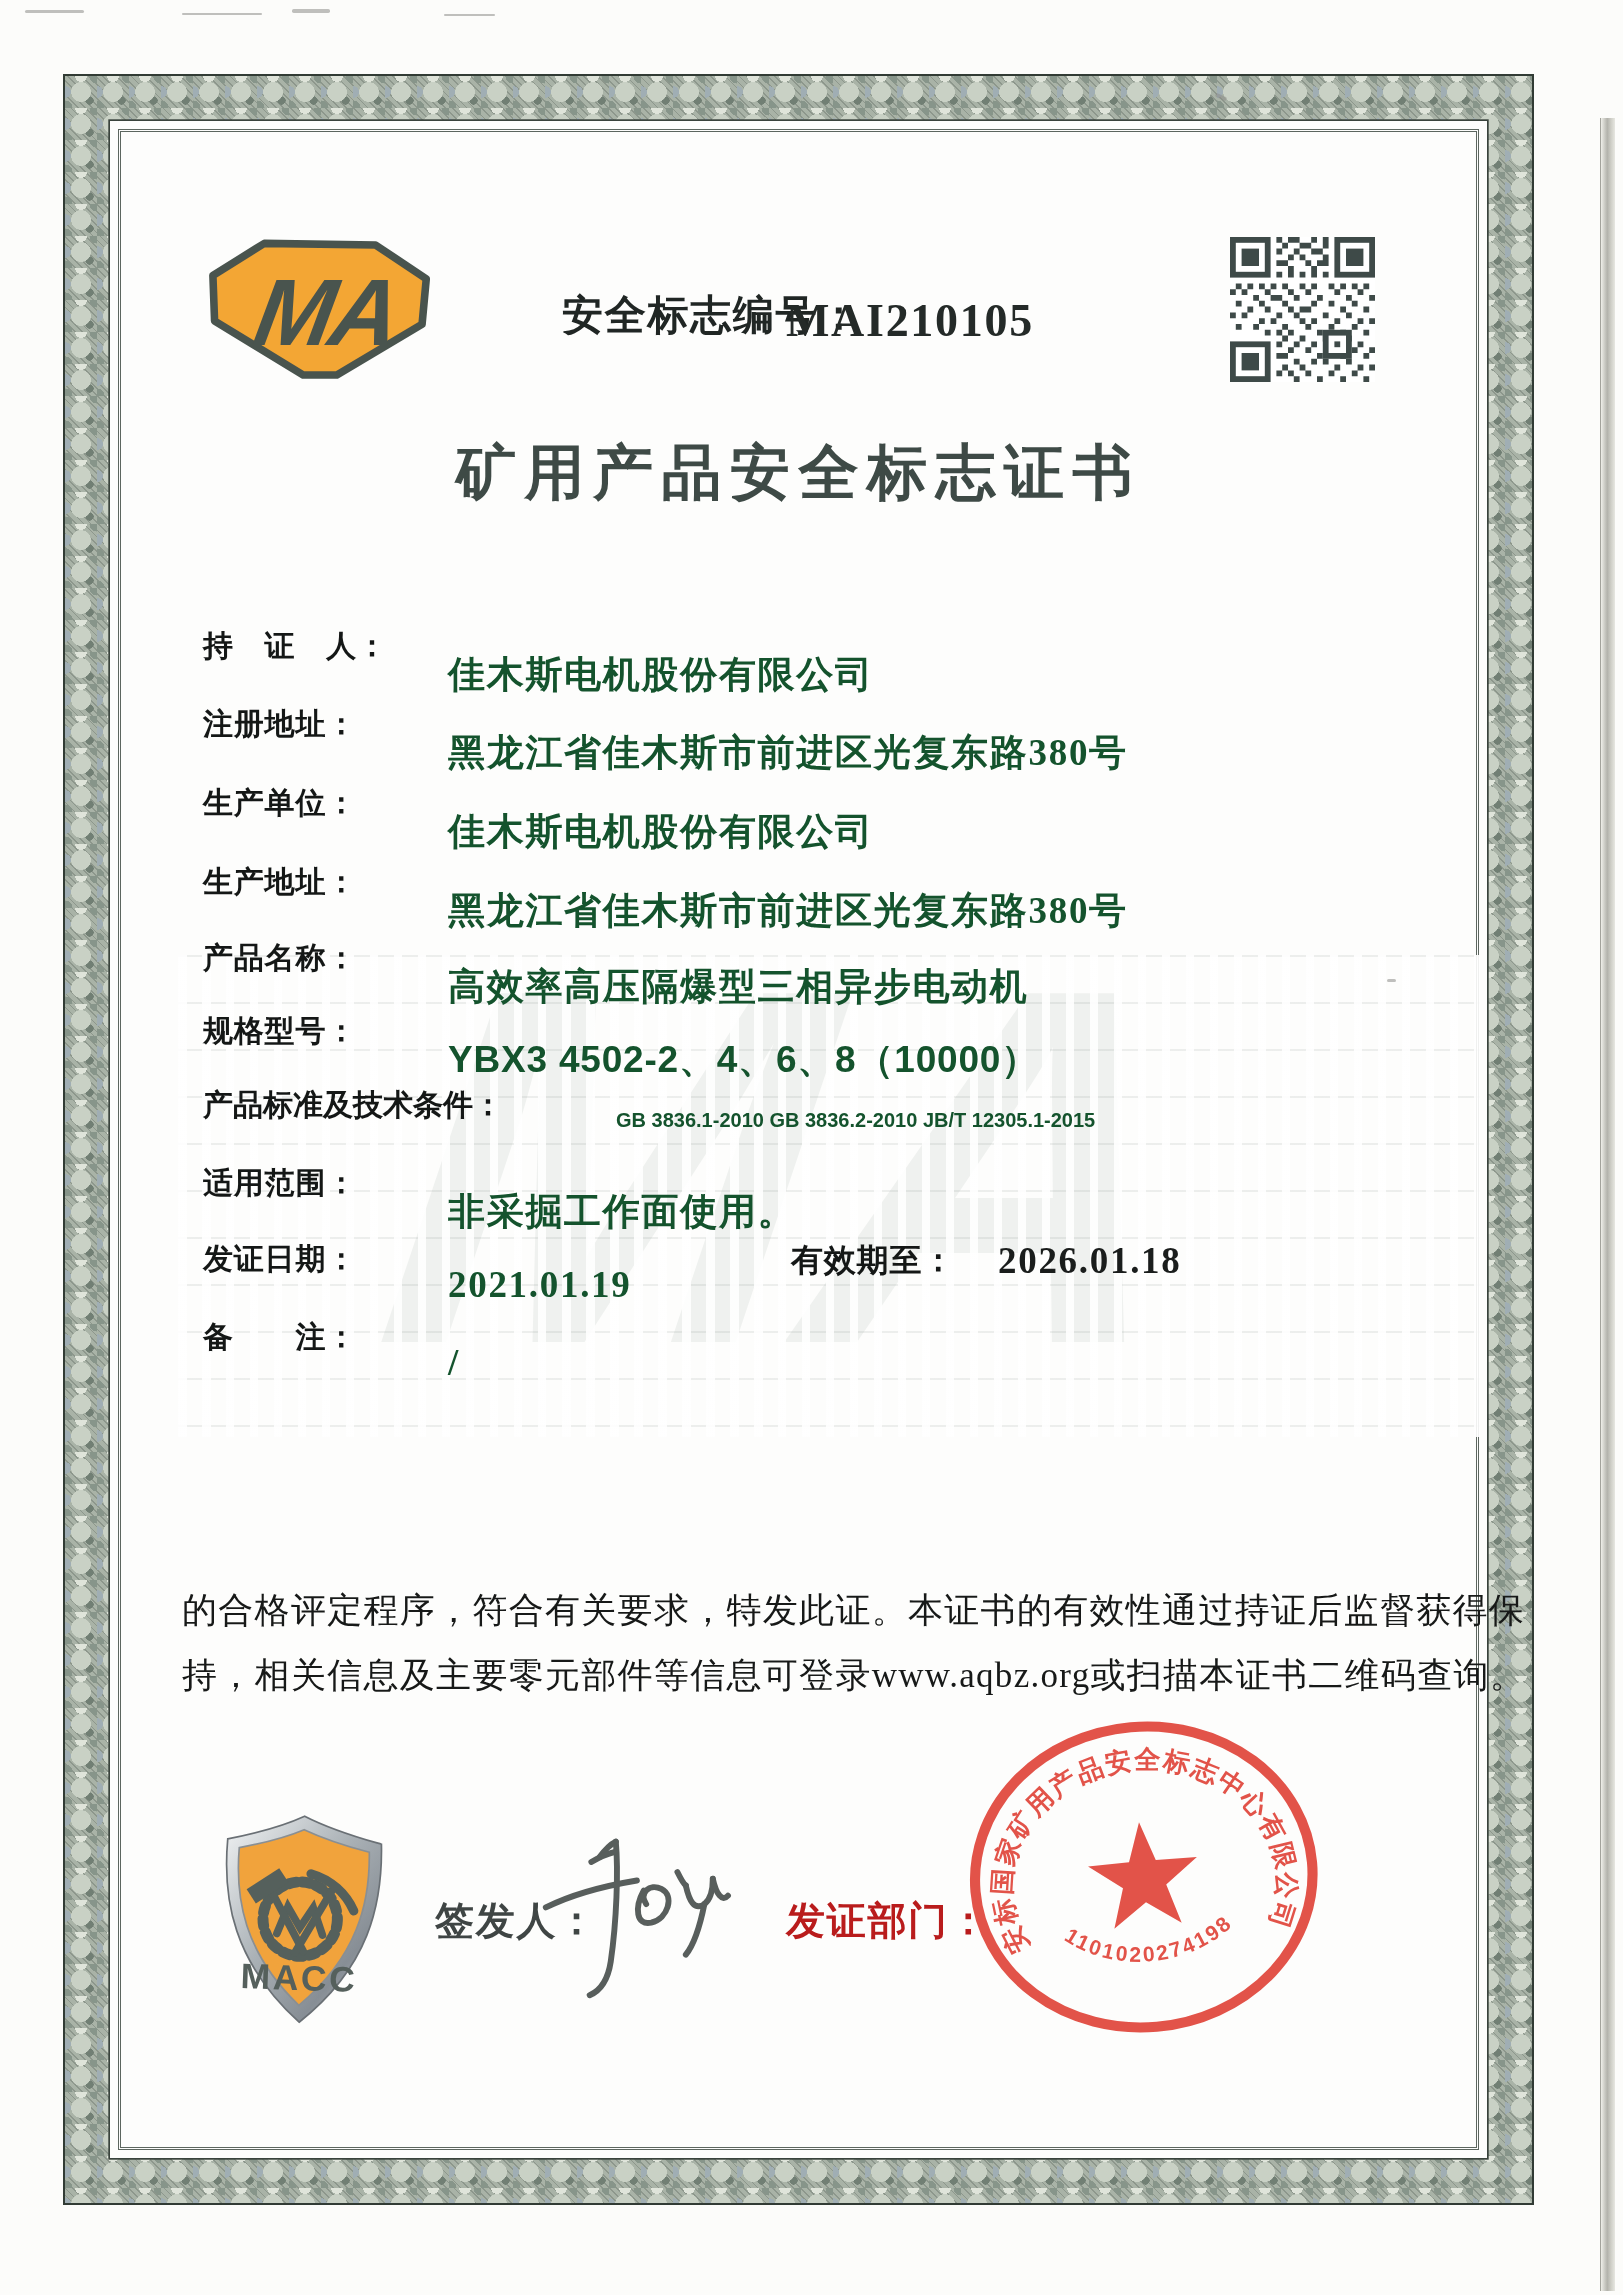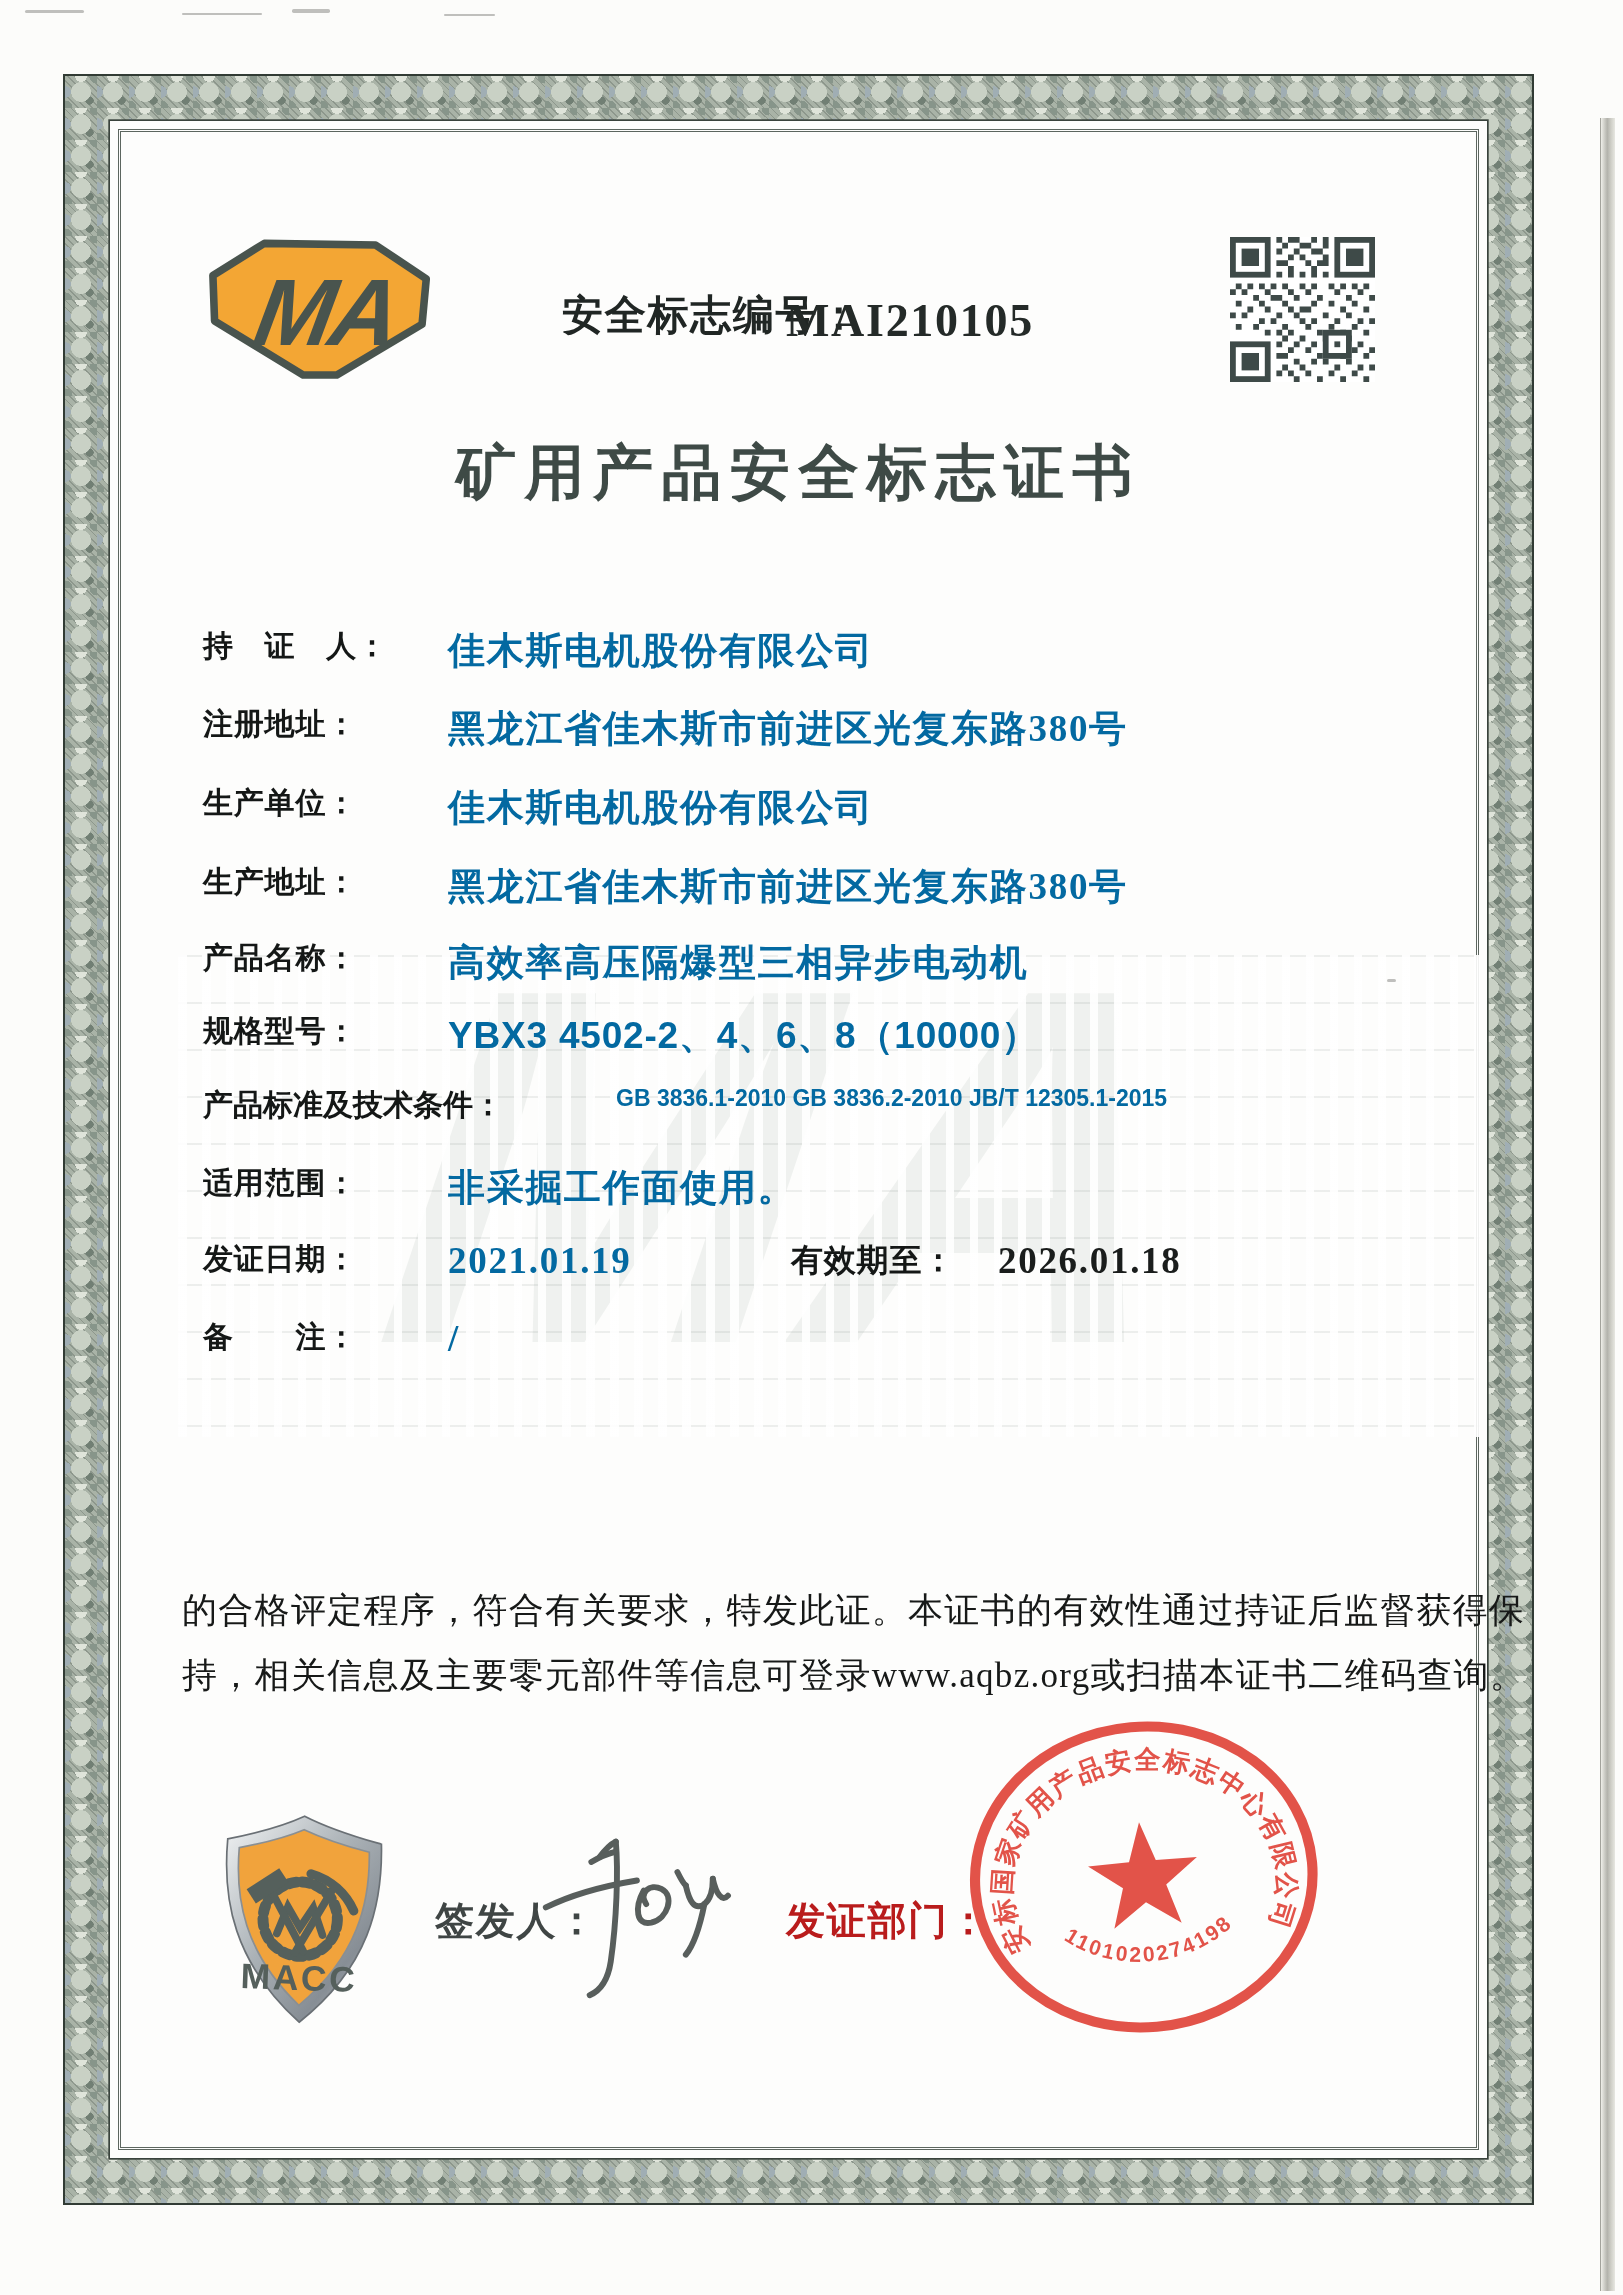--- a/index.html
+++ b/index.html
@@ -37,24 +37,24 @@
   
   .z{z-index:2;}
   .cert-label{position:absolute;left:562px;top:288px;font-family:Liberation Mono, monospace;
     font-weight:700;font-size:41px;color:#20262451;color:#202624;letter-spacing:1.7px;}
   .cert-no{position:absolute;left:786px;top:294px;font-size:46px;font-weight:600;color:#242a28;letter-spacing:1.7px;}
   .title{position:absolute;left:63px;top:433px;width:1471px;text-align:center;
     font-size:60px;font-weight:900;letter-spacing:8.5px;color:#3e4a46;}
   .row{position:absolute;left:0;width:1623px;white-space:nowrap;}
   .row .lab{position:absolute;left:203px;font-family:"Liberation Sans",sans-serif;
     font-weight:700;font-size:30px;color:#141716;letter-spacing:0.8px;}
-  .row .val{position:absolute;left:448px;font-size:37px;font-weight:600;color:#0369a1;letter-spacing:1.7px;}
+  .row .val{position:absolute;left:448px;font-size:37px;font-weight:600;color:#14532d;letter-spacing:1.7px;margin-top:24px;}
   .row .val.alnum{font-family:"Liberation Sans",sans-serif;font-weight:700;letter-spacing:0.8px;}
   .row6 .lab{letter-spacing:0;}
-  .row6 .val{left:616px;font-family:"Liberation Sans",sans-serif;font-weight:700;font-size:23px;letter-spacing:0;}
+  .row6 .val{left:616px;font-family:"Liberation Sans",sans-serif;font-weight:700;font-size:20px;letter-spacing:0;}
   .lab2{position:absolute;left:791px;font-family:"Liberation Sans",sans-serif;font-weight:700;
     font-size:32px;color:#141716;letter-spacing:0.8px;}
   .val2{position:absolute;left:998px;font-size:37px;font-weight:600;color:#1a1d1c;letter-spacing:1.7px;}
   .para{position:absolute;left:182px;width:1306px;font-size:35px;line-height:64px;
     color:#171918;letter-spacing:1.3px;white-space:nowrap;}
   .para.indent{padding-left:71px;}
   .sig-label{position:absolute;left:435px;top:1894px;font-family:"Liberation Sans",sans-serif;
     font-weight:700;font-size:39px;color:#3f4544;letter-spacing:1.7px;}
   .dept-label{position:absolute;left:786px;top:1894px;font-family:"Liberation Sans",sans-serif;
     font-weight:700;font-size:39px;color:#b91c1c;letter-spacing:1.7px;}

